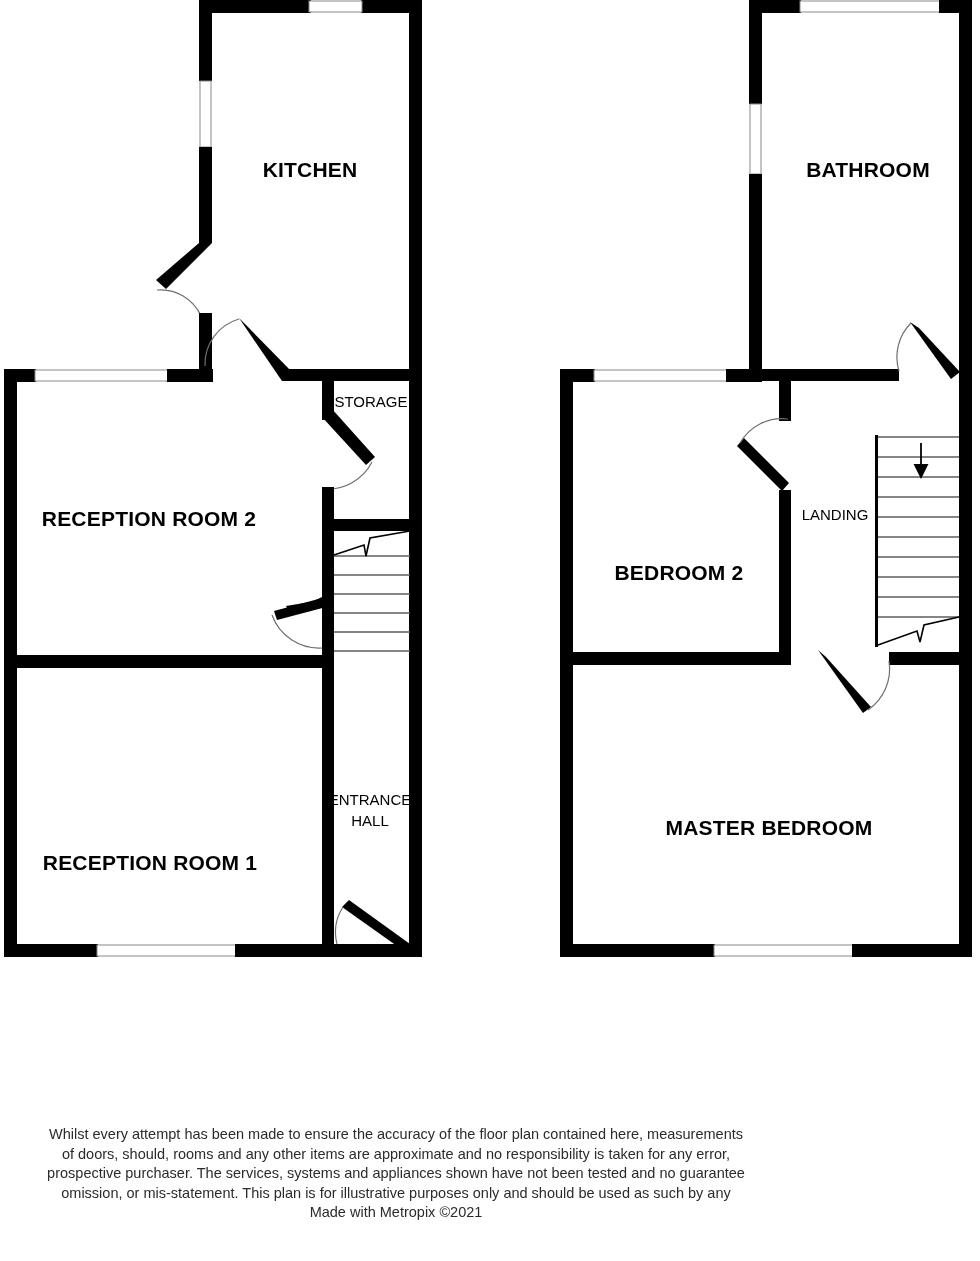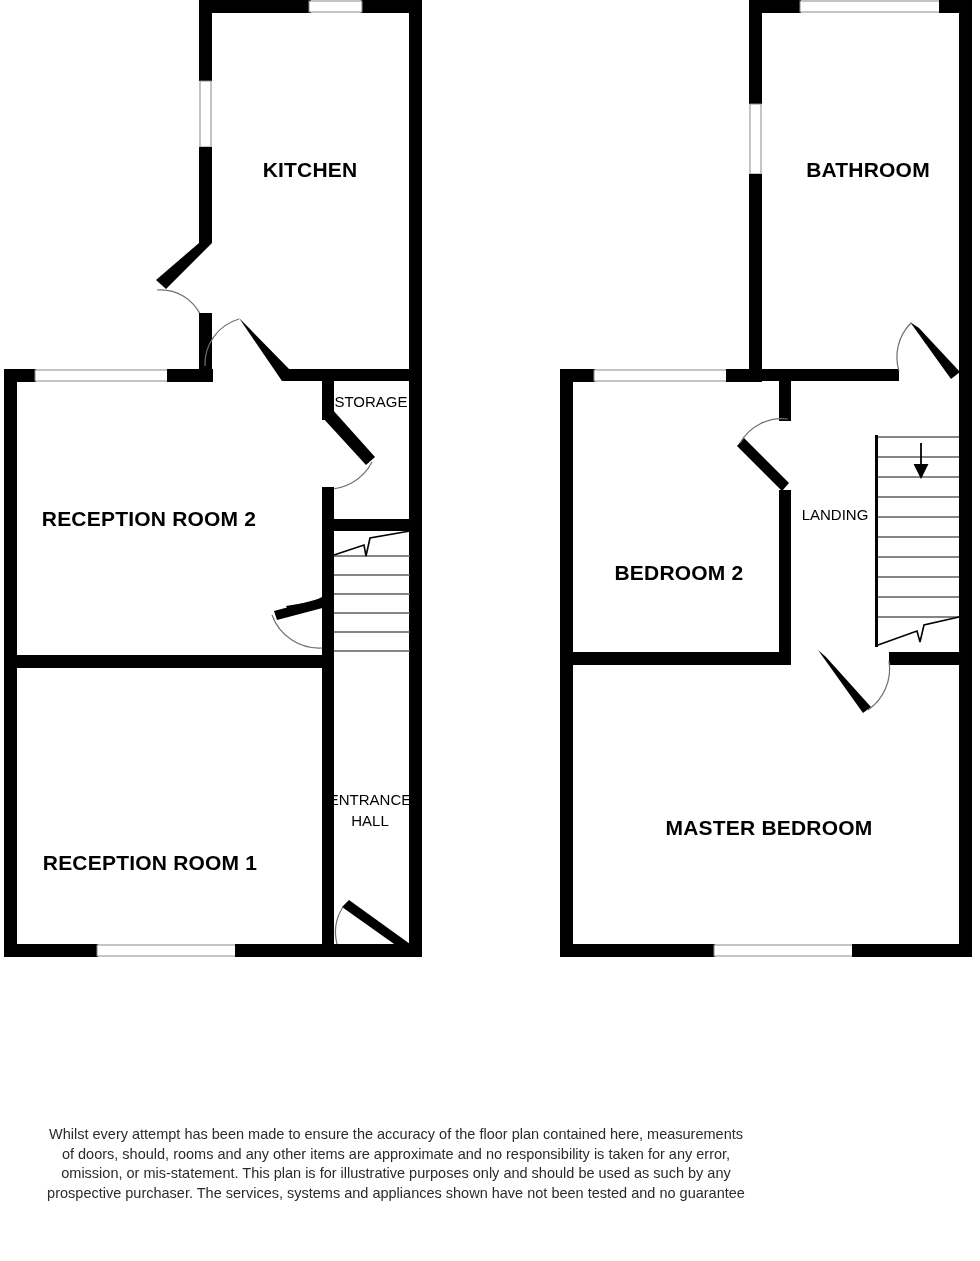--- a/index.html
+++ b/index.html
@@ -208,15 +208,16 @@
     <text class="room-label room-label-lg" x="769" y="829">MASTER BEDROOM</text>
   </g>
 
   <text class="floor-title" x="220" y="1062">GROUND FLOOR</text>
   <text class="floor-title" x="778" y="1062">1ST FLOOR</text>
 </svg>
 
 <div id="footer">
   <div>Whilst every attempt has been made to ensure the accuracy of the floor plan contained here, measurements</div>
   <div>of doors, should, rooms and any other items are approximate and no responsibility is taken for any error,</div>
+  <div>prospective purchaser. The services, systems and appliances shown have not been tested and no guarantee</div>
   <div>omission, or mis-statement. This plan is for illustrative purposes only and should be used as such by any</div>
-  <div>prospective purchaser. The services, systems and appliances shown have not been tested and no guarantee</div>
+  <div>Made with Metropix ©2021</div>
 </div>
 
 </body></html>

